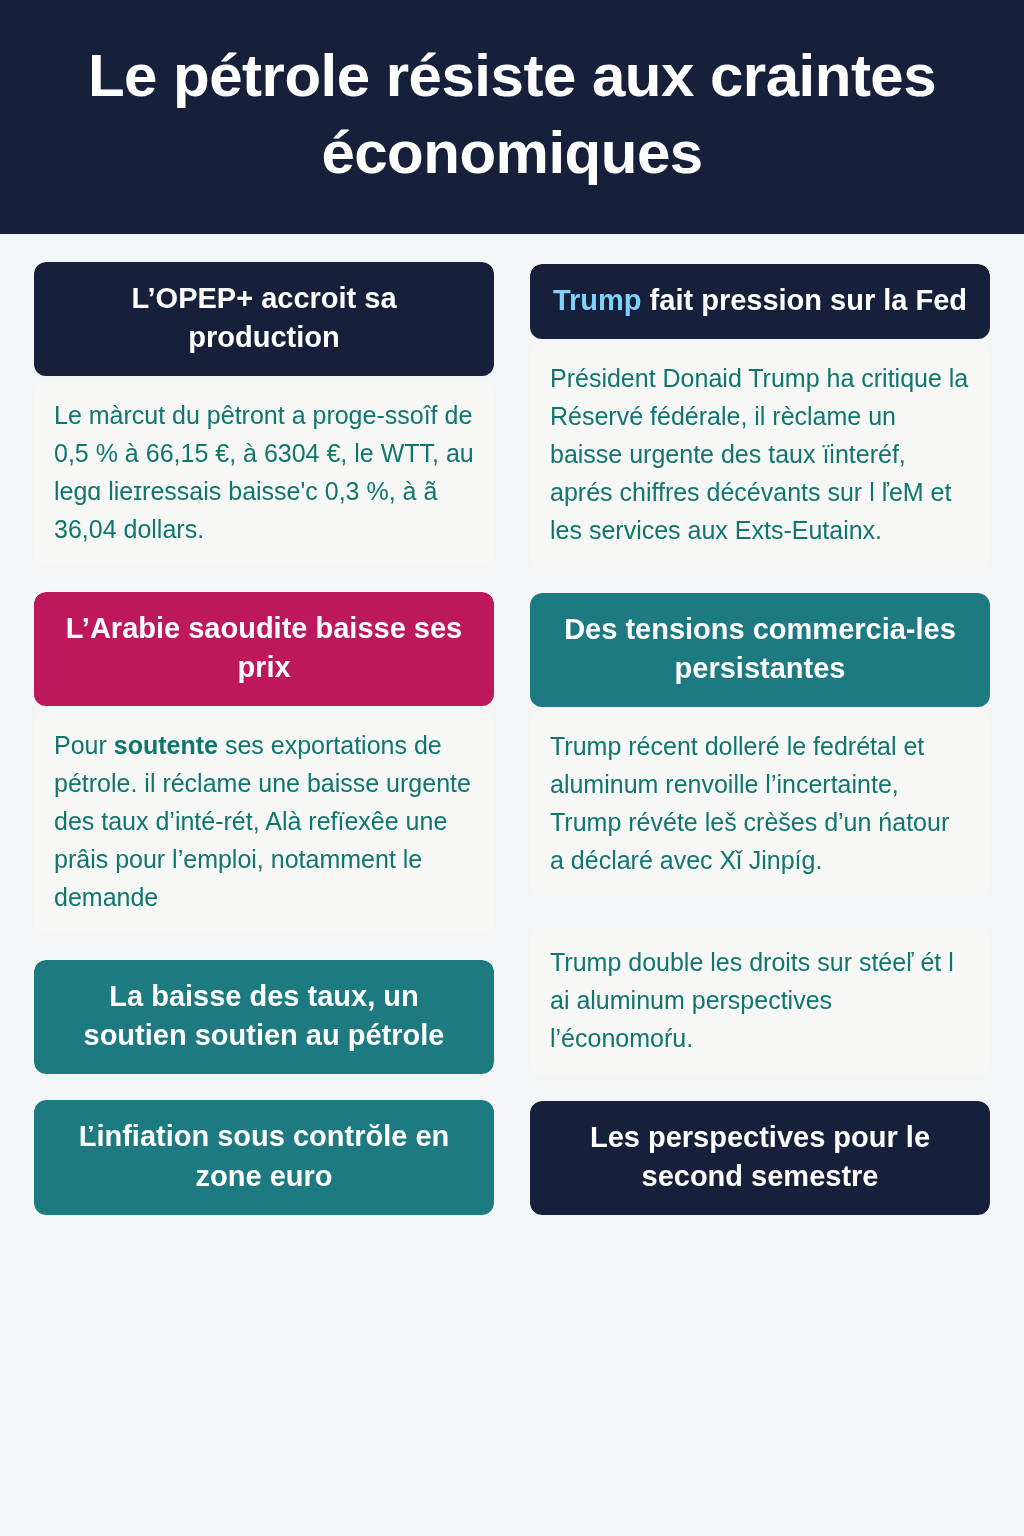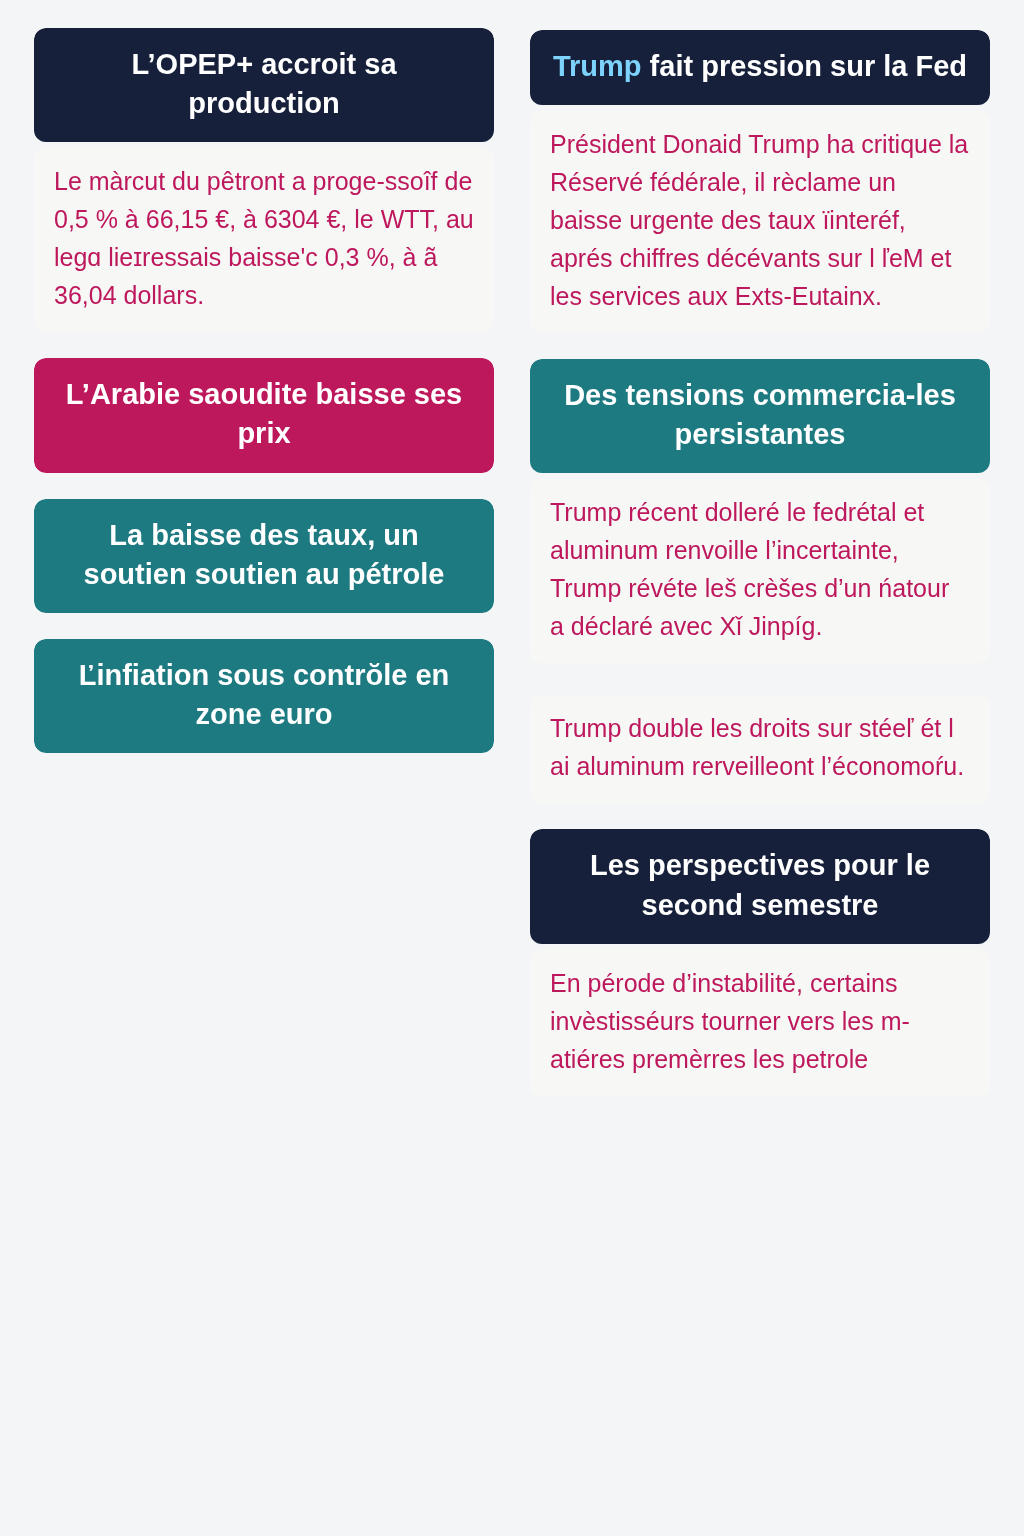--- a/index.html
+++ b/index.html
@@ -68,47 +68,53 @@
   .card-body {
     background: #f7f7f6;
     border-radius: 10px;
     margin-top: 6px;
     padding: 14px 20px 18px 20px;
   }
   .card-body p {
     margin: 0;
     font-size: 25px;
     line-height: 1.52;
-    color: #be185d;
+    color: #0f766e;
   }
   .card-body p b { font-weight: bold; }
   .right-shift { margin-top: 2px; }
 </style>
 </head>
 <body>
 
 <div class="page">
 
+  <div class="header">
+    <h1>Le pétrole résiste aux craintes économiques</h1>
+  </div>
 
   <div class="columns">
 
     <div class="col">
 
       <div class="card">
         <div class="card-head head-dark">
           <h2>L’OPEP+ accroit sa production</h2>
         </div>
         <div class="card-body">
           <p>Le màrcut du pêtront a proge-ssoîf de 0,5 % à 66,15 €, à 6304 €, le WTT, au legɑ lieɪressais baisse'c 0,3 %, à ã 36,04 dollars.</p>
         </div>
       </div>
 
       <div class="card">
         <div class="card-head head-red">
           <h2>L’Arabie saoudite baisse ses prix</h2>
+        </div>
+        <div class="card-body">
+          <p><span>Pour </span><b>soutente</b><span> ses exportations de pétrole. il réclame une baisse urgente des taux d’inté-rét, Alà refïexêe une prâis pour l’emploi, notamment le demande</span></p>
         </div>
       </div>
 
       <div class="card">
         <div class="card-head head-teal">
           <h2>La baisse des taux, un soutien soutien au pétrole</h2>
         </div>
       </div>
 
       <div class="card">
@@ -134,29 +140,26 @@
         <div class="card-head head-teal">
           <h2>Des tensions commercia-les persistantes</h2>
         </div>
         <div class="card-body">
           <p>Trump récent dolleré le fedrétal et aluminum renvoille l’incertainte, Trump révéte leš crèšes d’un ńatour a déclaré avec Xǐ Jinpíg.</p>
         </div>
       </div>
 
       <div class="card">
         <div class="card-body">
-          <p>Trump double les droits sur stéeľ ét l ai aluminum rerveilleont l’économoŕu.</p>
+          <p>Trump double les droits sur stéeľ ét l ai aluminum perspectives l’économoŕu.</p>
         </div>
       </div>
 
       <div class="card">
         <div class="card-head head-dark">
           <h2>Les perspectives pour le second semestre</h2>
-        </div>
-        <div class="card-body">
-          <p>En pérode d’instabilité, certains invèstisséurs tourner vers les m-atiéres premèrres les petrole</p>
         </div>
       </div>
 
     </div>
 
   </div>
 </div>
 
 </body></html>

